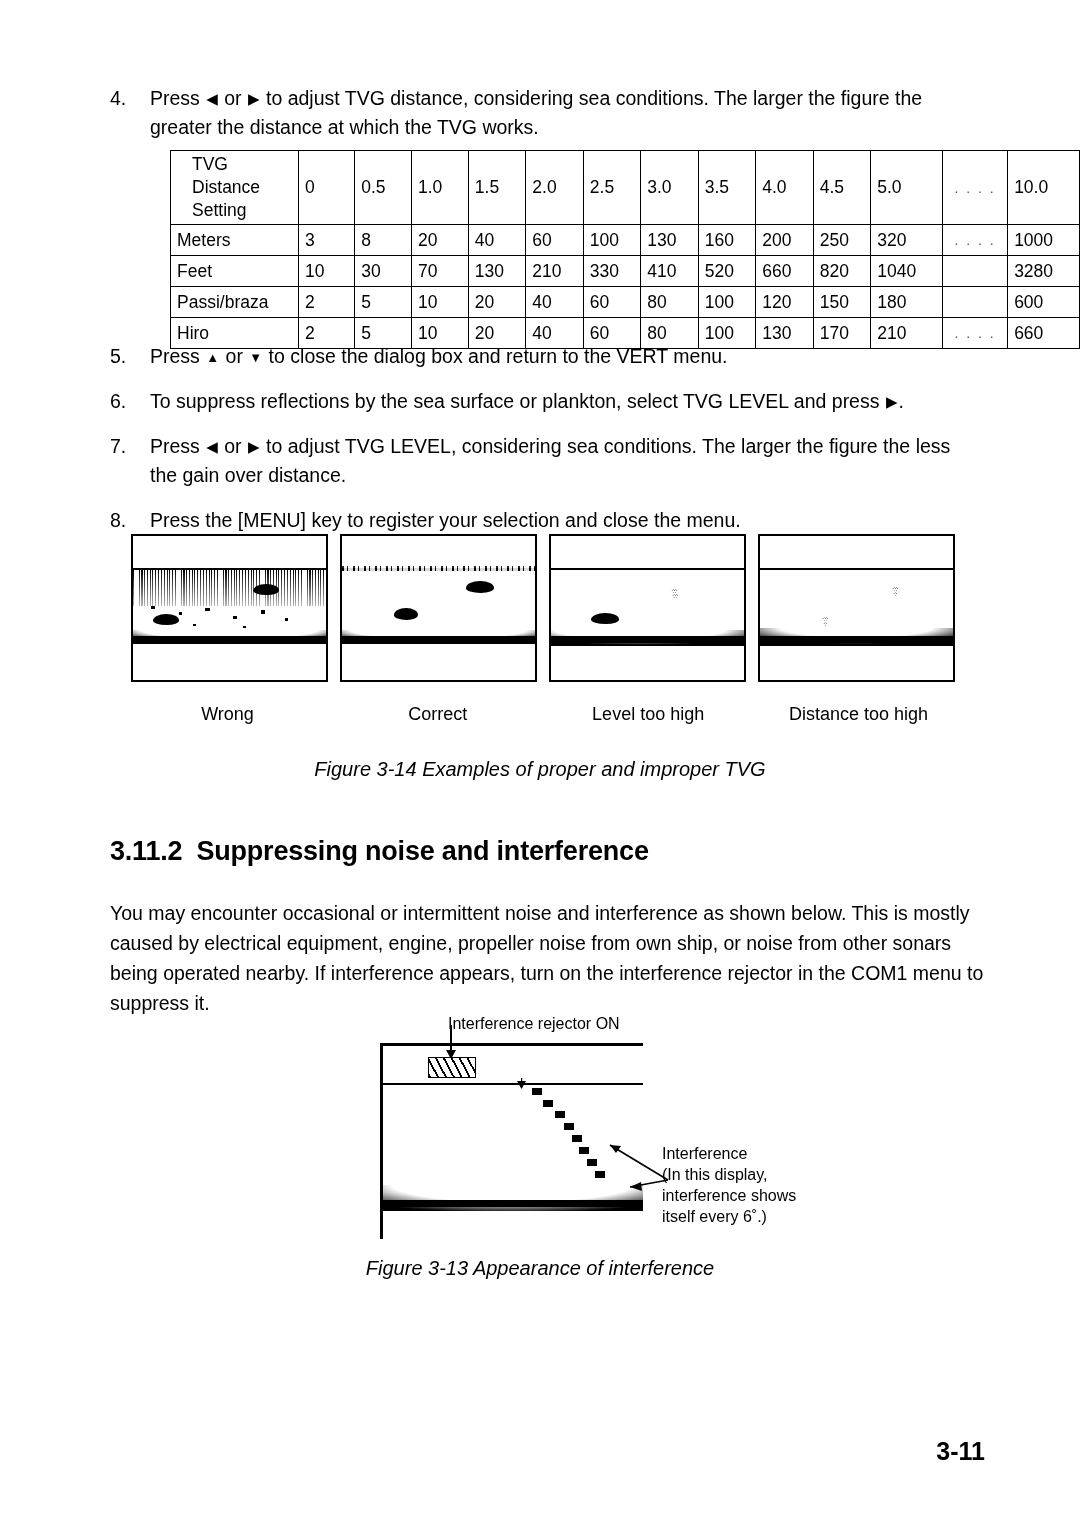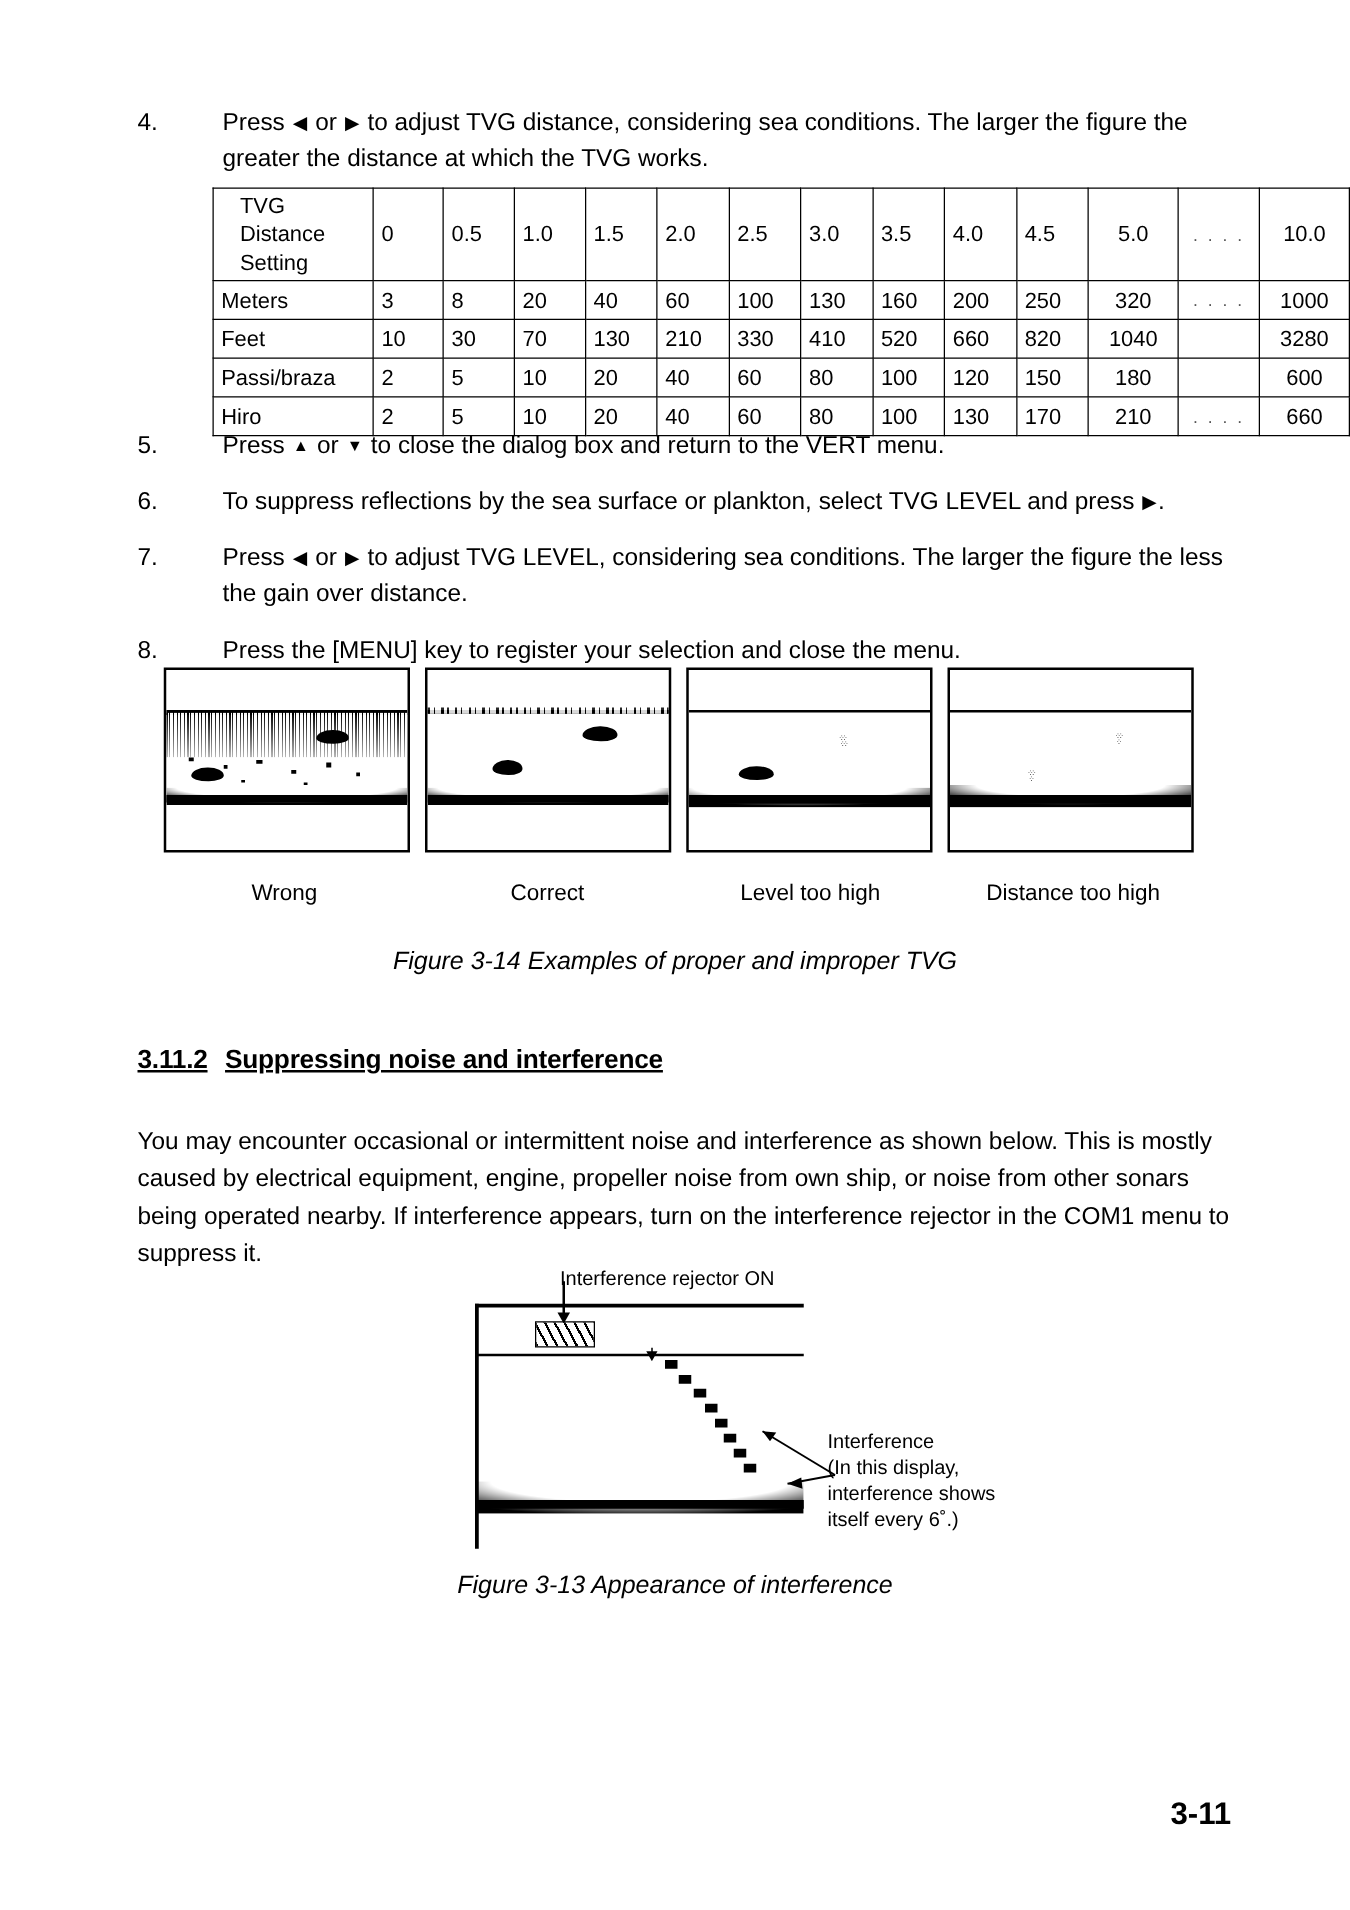--- a/index.html
+++ b/index.html
@@ -30,21 +30,20 @@
     line-height: 29px;
     margin-bottom: 2px;
   }
   .step-num {
     width: 40px;
     flex: 0 0 40px;
     text-align: left;
   }
   .step-body {
     flex: 1 1 auto;
-    margin-left: 28px;
   }
   .arrow-glyph {
     font-size: 15px;
     line-height: 1;
     display: inline-block;
     vertical-align: 1px;
     padding: 0 1px;
   }
   .arrow-glyph.small {
     font-size: 13px;
@@ -82,21 +81,20 @@
     width: 104px;
     text-align: left;
     line-height: 24px;
   }
   table.tvg td.val {
     width: 47px;
     text-align: left;
   }
   table.tvg td.val.wide {
     width: 62px;
-    text-align: center;
   }
   table.tvg td.val.dots {
     width: 54px;
     text-align: center;
     letter-spacing: 2px;
     color: #555;
     font-size: 14px;
   }
   table.tvg tr.head td {
     height: 66px;
@@ -190,24 +188,23 @@
     font-weight: normal;
   }
   #fig314 { top: 758px; }
   #fig315 { top: 1257px; }
 
   
   .section-head {
     position: absolute;
     left: 110px;
     top: 836px;
-    font-size: 21px;
+    font-size: 27px;
     font-weight: bold;
     letter-spacing: -0.2px;
-    text-decoration: underline;
   }
   .section-head .num {
     margin-right: 14px;
   }
 
   
   .body-para {
     position: absolute;
     left: 110px;
     top: 898px;

